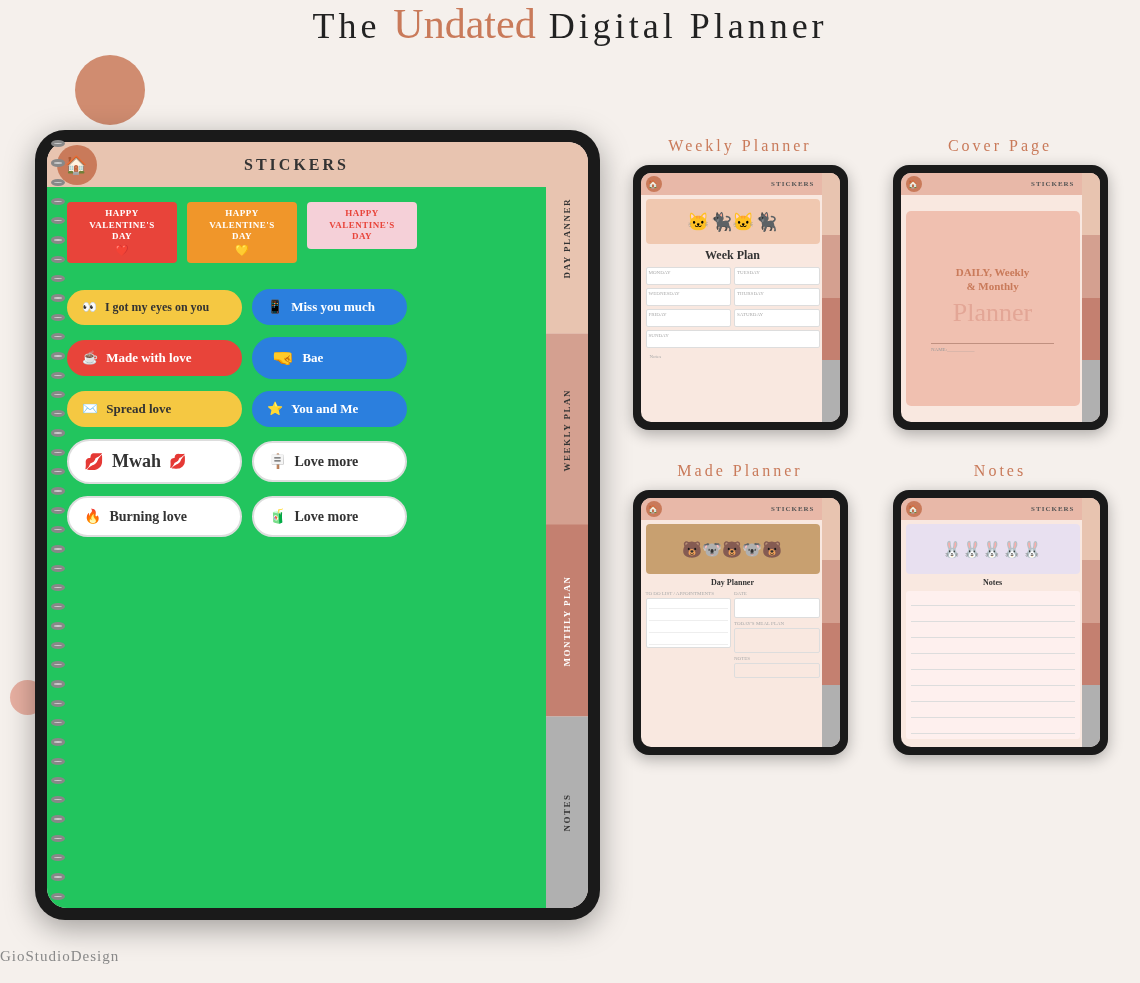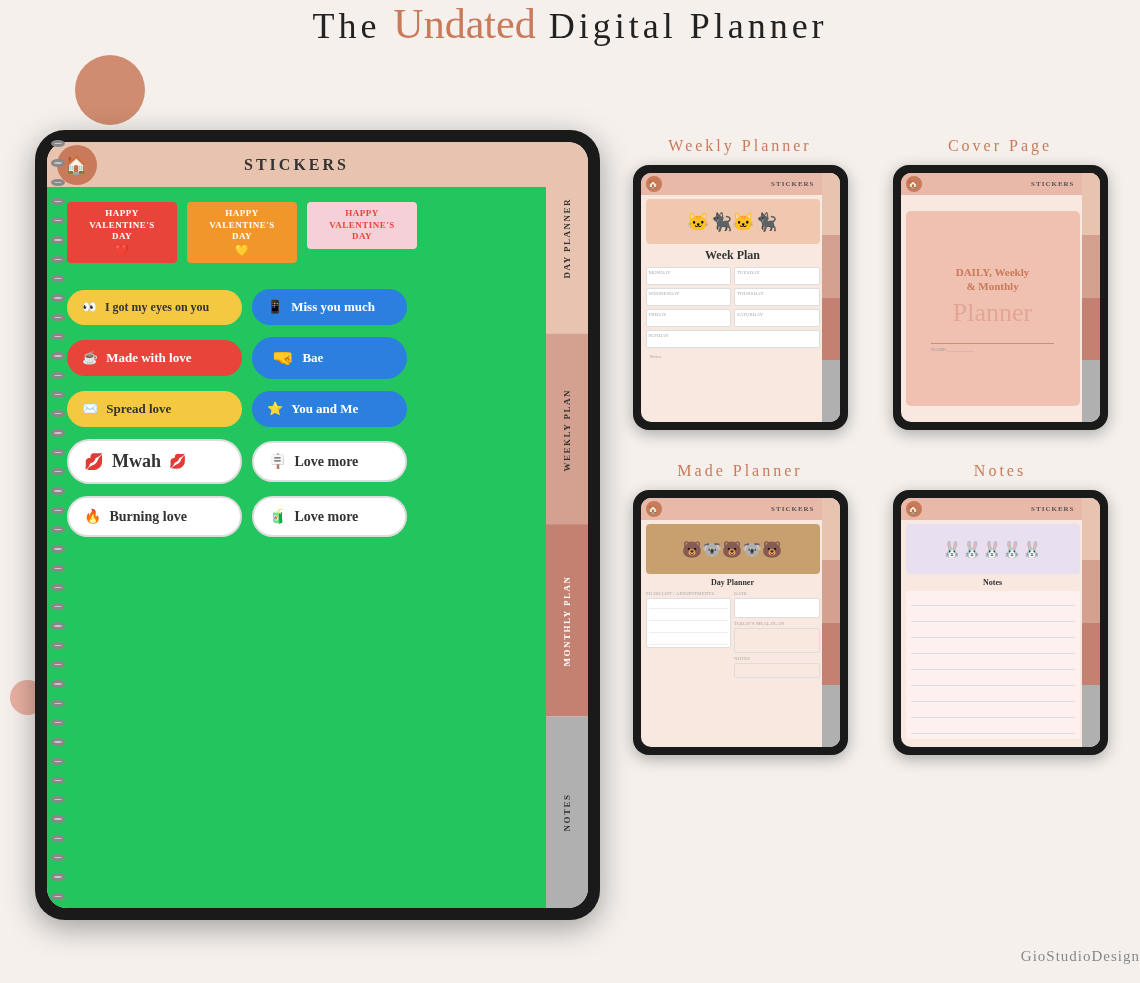--- a/index.html
+++ b/index.html
@@ -276,21 +276,21 @@
     .mini-tab-2 { background: #d4a090; }
     .mini-tab-3 { background: #c48070; }
     .mini-tab-4 { background: #b0b0b0; }
 
     
     .footer {
       position: absolute;
       bottom: 18px;
       left: 0;
       right: 0;
-      text-align: right;
+      text-align: left;
       font-size: 15px;
       color: #888;
       letter-spacing: 1px;
     }
   </style>
 </head>
 <body>
 
 <div class="deco-circle-left"></div>
 <div class="deco-circle-right"></div>

